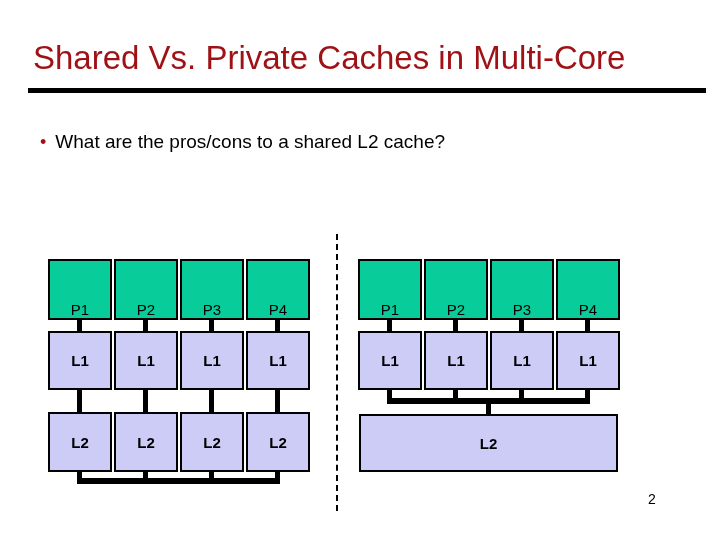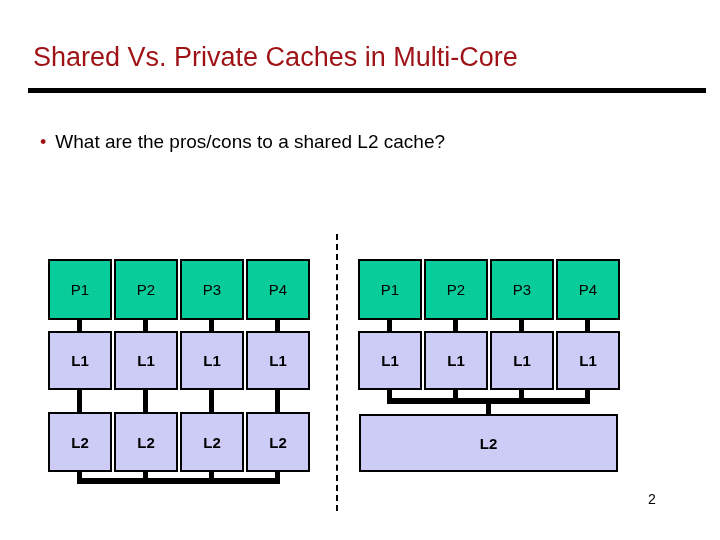--- a/index.html
+++ b/index.html
@@ -15,21 +15,21 @@
     font-family: "Liberation Sans", sans-serif;
     -webkit-font-smoothing: none;
   }
 
   
   #slide-title {
     position: absolute;
     left: 33px;
     top: 41px;
     width: 660px;
-    font-size: 27px;
+    font-size: 33px;
     line-height: 33px;
     font-weight: normal;
     color: #9e1115;
     letter-spacing: 0px;
     white-space: nowrap;
   }
   #title-rule {
     position: absolute;
     left: 28px;
     top: 88px;
@@ -72,21 +72,21 @@
     position: absolute;
     box-sizing: border-box;
     border: 2px solid #000000;
     display: flex;
     align-items: center;
     justify-content: center;
     font-size: 15px;
     color: #000000;
     font-family: "Liberation Sans", sans-serif;
   }
-  .proc-box { background: #08cc99; }
+  .proc-box { background: #08cc99; align-items: flex-end; }
   .cache-box { background: #ccccf7; font-weight: bold; }
 
   .wire-v {
     position: absolute;
     background: #000000;
     width: 5px;
   }
   .wire-h {
     position: absolute;
     background: #000000;

